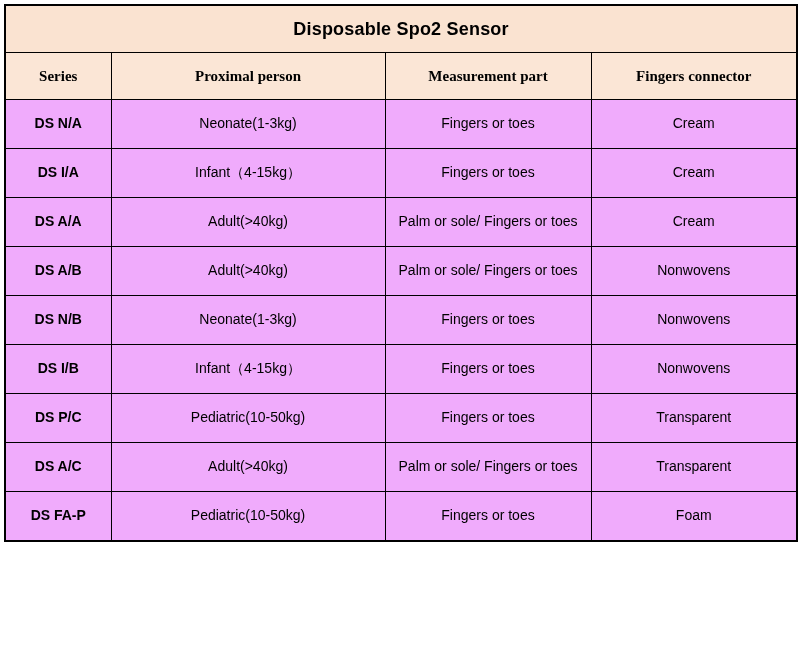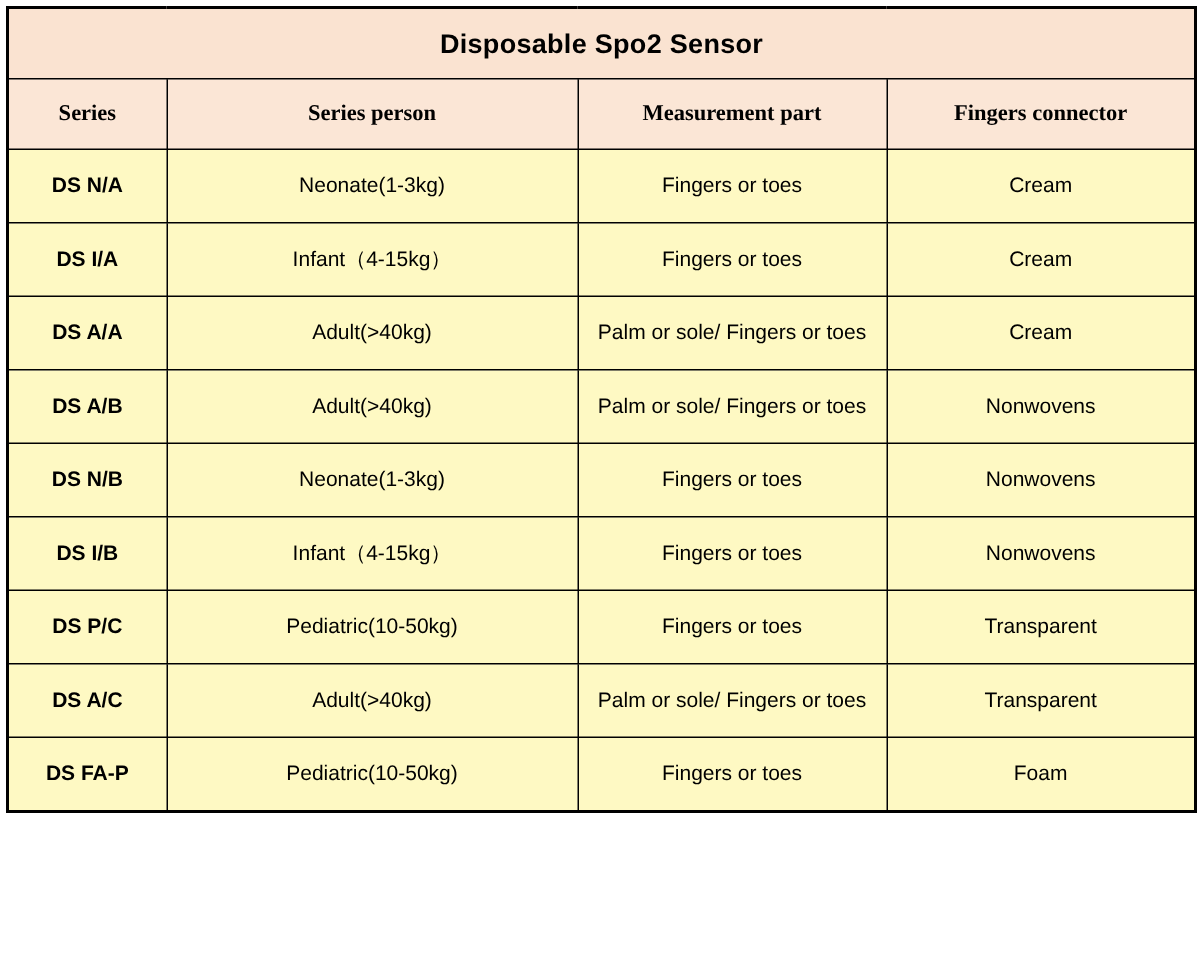--- a/index.html
+++ b/index.html
@@ -46,21 +46,21 @@
     height: 44px;
     font-family: Liberation Serif, serif;
   }
   .series-cell {
     font-weight: bold;
     font-size: 15px;
     background: #ffffff;
   }
   .body-cell {
     font-size: 14px;
-    background: #fef9c3;
+    background: #f0abfc;
     line-height: 1.25;
     padding: 4px 6px;
   }
   tr.data-row { height: 49px; }
   col.c1 { width: 106px; }
   col.c2 { width: 274px; }
   col.c3 { width: 206px; }
   col.c4 { width: 206px; }
 </style>
 </head>
@@ -73,21 +73,21 @@
       <col class="c2">
       <col class="c3">
       <col class="c4">
     </colgroup>
     <tbody>
       <tr>
         <td class="title-cell" colspan="4">Disposable Spo2 Sensor</td>
       </tr>
       <tr>
         <th class="head-cell">Series</th>
-        <th class="head-cell">Series person</th>
+        <th class="head-cell">Proximal person</th>
         <th class="head-cell">Measurement part</th>
         <th class="head-cell">Fingers connector</th>
       </tr>
 
       <tr class="data-row">
         <td class="body-cell series-cell">DS N/A</td>
         <td class="body-cell">Neonate(1-3kg)</td>
         <td class="body-cell">Fingers or toes</td>
         <td class="body-cell">Cream</td>
       </tr>

